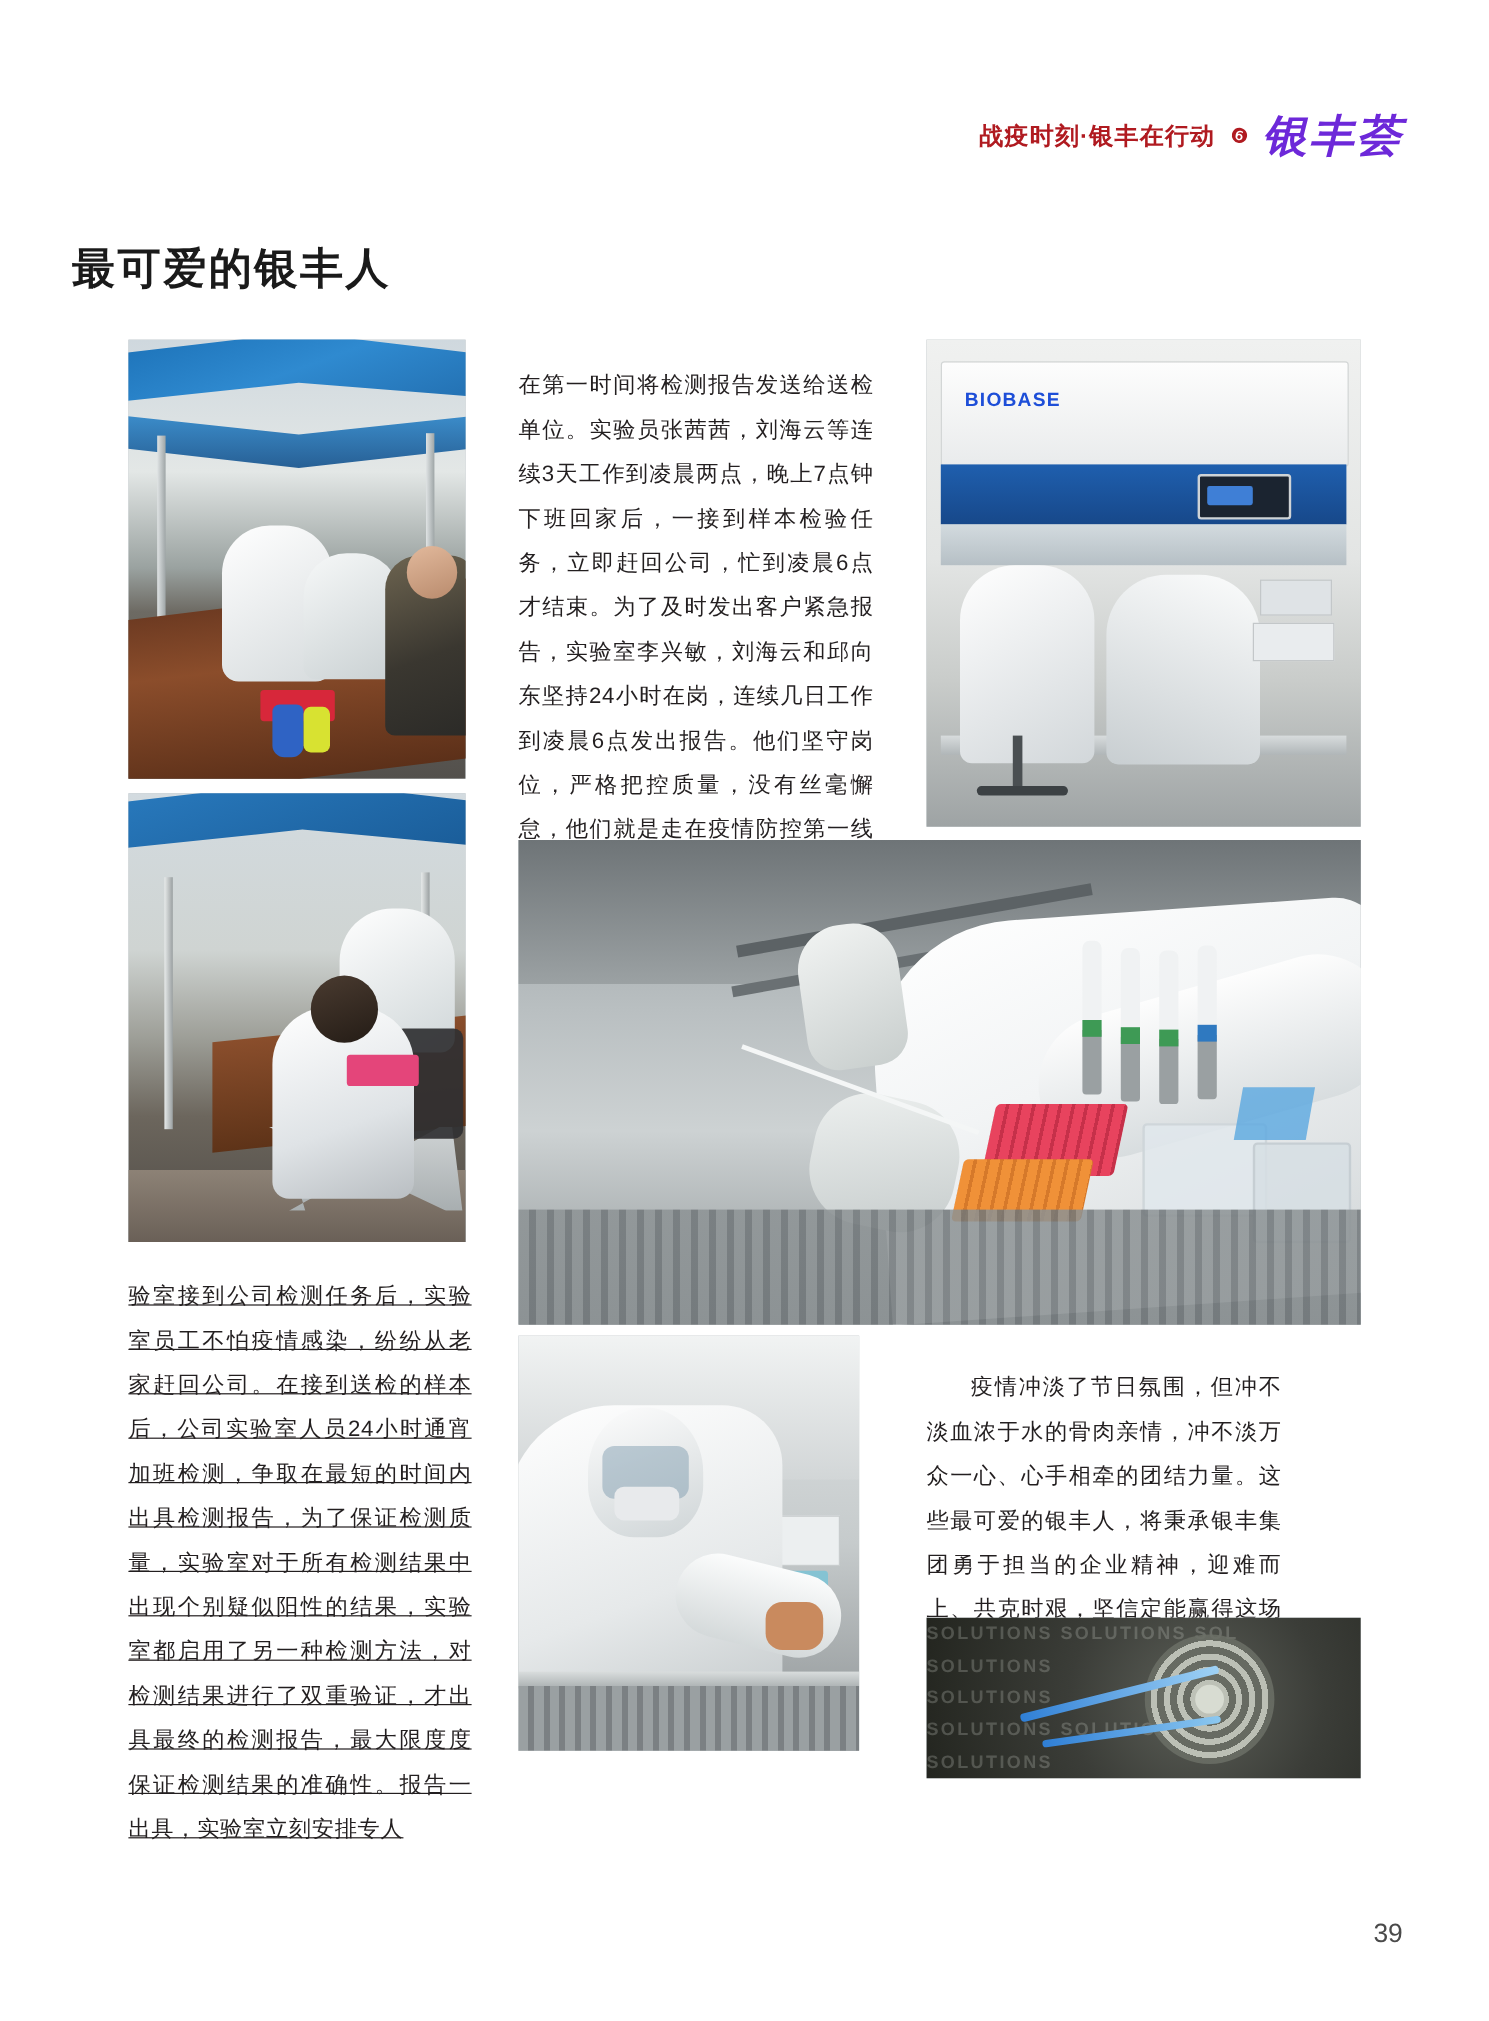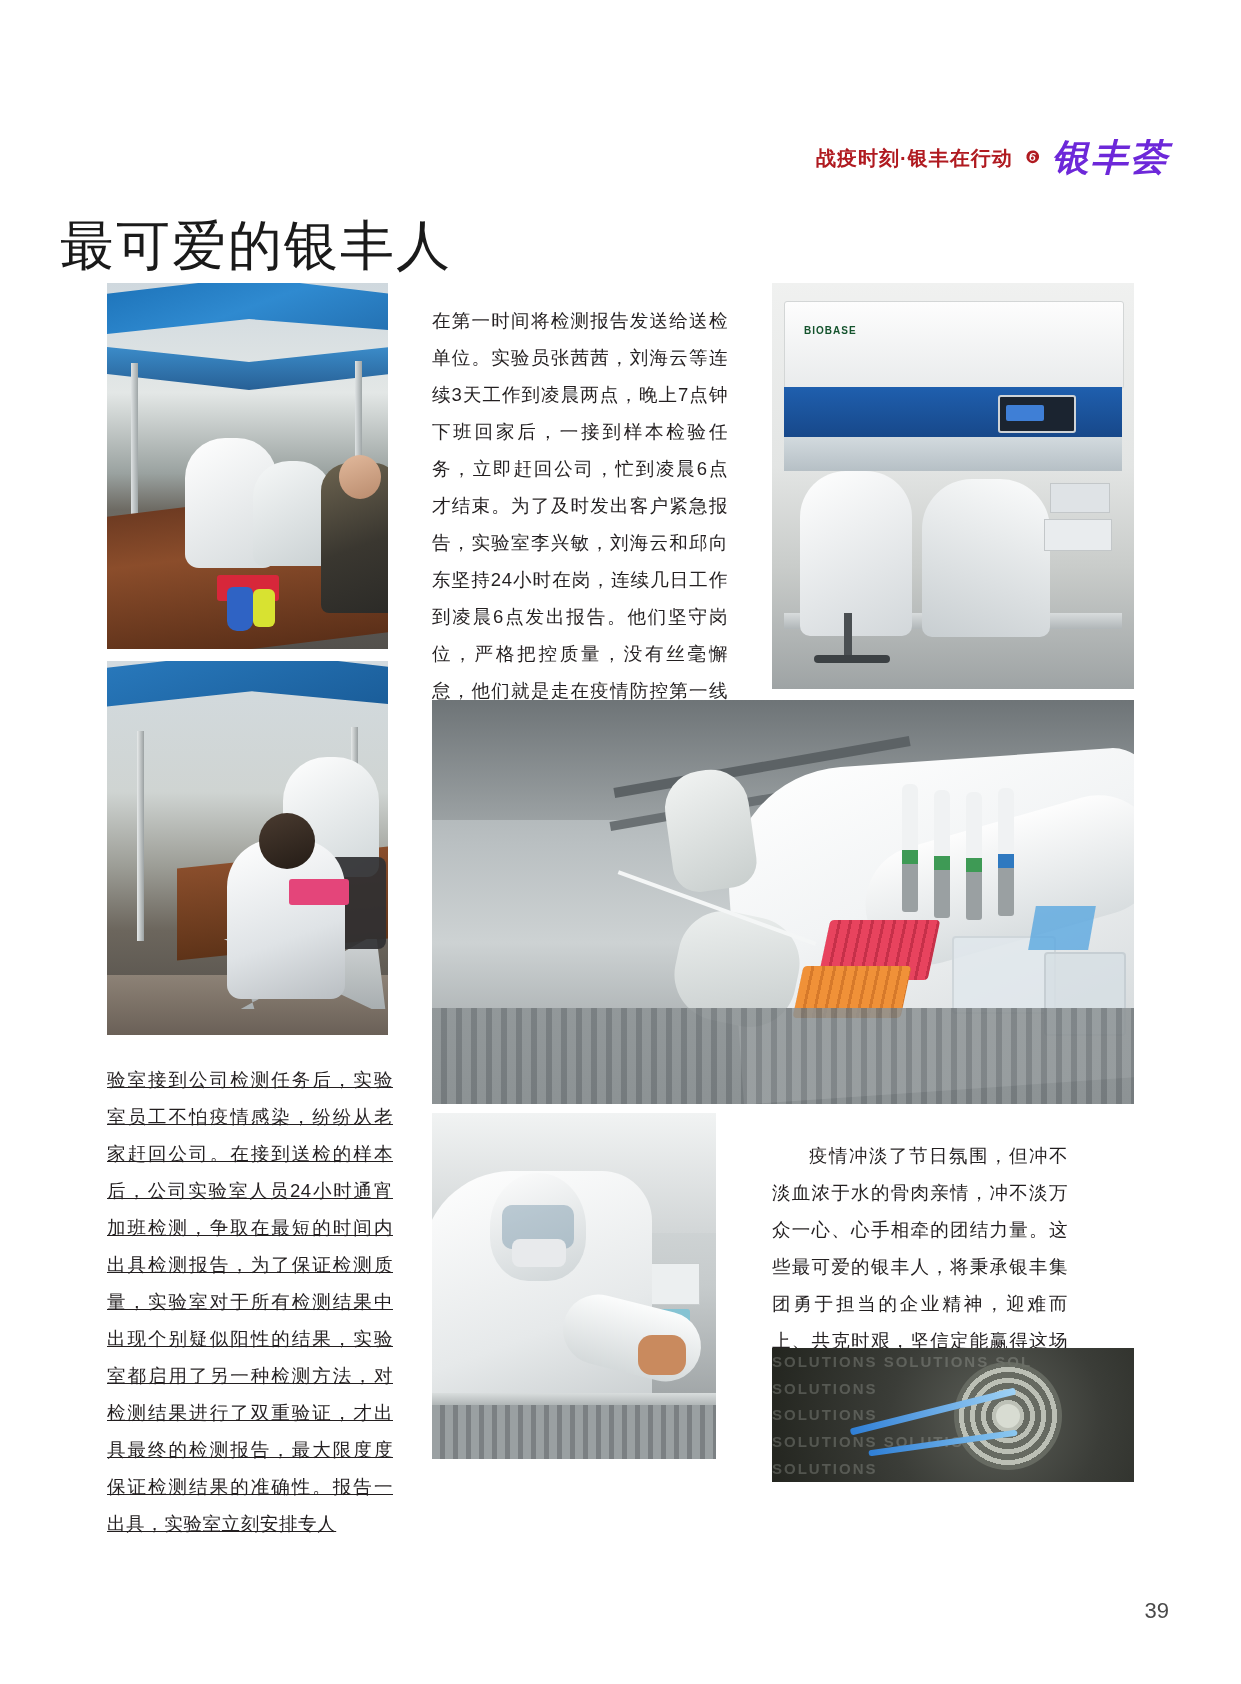--- a/index.html
+++ b/index.html
@@ -17,21 +17,20 @@
   }
 
   
   .page-header {
     position: absolute;
     top: 95px;
     right: 72px;
     display: flex;
     align-items: center;
     gap: 10px;
-    margin-top: 44px;
   }
   .header-kicker {
     font-size: 20px;
     font-weight: bold;
     color: #b01a20;
     letter-spacing: 1px;
     line-height: 1;
   }
   .header-mark {
     font-size: 17px;
@@ -49,22 +48,22 @@
     letter-spacing: 2px;
     line-height: 1;
     white-space: nowrap;
   }
 
   
   .page-title {
     position: absolute;
     top: 180px;
     left: 60px;
-    font-size: 54px;
-    font-weight: normal;
+    font-size: 36px;
+    font-weight: bold;
     letter-spacing: 2px;
     color: #1a1a1a;
     line-height: 1.1;
   }
 
   
   .photo {
     position: absolute;
     overflow: hidden;
     background: #bfc5c9;
@@ -112,21 +111,21 @@
   .ph2 .woman { position:absolute; left:120px; top:178px; width:118px; height:160px; border-radius:48px 48px 14px 14px; background:linear-gradient(160deg,#ffffff,#dfe3e6 60%,#b9bec2); }
   .ph2 .whead { position:absolute; left:152px; top:152px; width:56px; height:56px; border-radius:50%; background:linear-gradient(160deg,#4a3b30,#241c16); }
   .ph2 .rack { position:absolute; left:182px; top:218px; width:60px; height:26px; background:#e4457a; border-radius:3px; }
   .ph2 .chair { position:absolute; right:2px; top:196px; width:58px; height:92px; background:#303032; border-radius:8px; opacity:.92; }
   .ph2 .ground { position:absolute; left:0; bottom:0; width:100%; height:60px; background:linear-gradient(180deg,#8d8276,#6a6057); }
 
   
   .ph3 { left: 772px; top: 283px; width: 362px; height: 406px; }
   .ph3 .wall { position:absolute; inset:0; background:linear-gradient(180deg,#f0f1f0 0%, #e3e5e4 45%, #c9ccca 70%, #9ea3a4 100%); }
   .ph3 .hoodtop { position:absolute; left:12px; top:18px; width:338px; height:86px; background:linear-gradient(180deg,#fdfdfd,#e9ebec); border:1px solid #d3d6d6; border-radius:3px; }
-  .ph3 .brand { position:absolute; left:32px; top:42px; font-size:10px; font-weight:bold; letter-spacing:1px; color:#14532d; }
+  .ph3 .brand { position:absolute; left:32px; top:42px; font-size:16px; font-weight:bold; letter-spacing:1px; color:#1d4ed8; }
   .ph3 .blueband { position:absolute; left:12px; top:104px; width:338px; height:50px; background:linear-gradient(180deg,#1f5fae,#17488a); }
   .ph3 .panel { position:absolute; right:58px; top:112px; width:74px; height:34px; background:#1b2430; border:2px solid #cfd3d6; border-radius:3px; }
   .ph3 .panel:after { content:""; position:absolute; left:6px; top:8px; width:38px; height:16px; background:#3f7fd6; border-radius:2px; }
   .ph3 .sash { position:absolute; left:12px; top:154px; width:338px; height:34px; background:linear-gradient(180deg,#cfd8dd,#aeb9c0); opacity:.85; }
   .ph3 .bench { position:absolute; left:12px; top:330px; width:338px; height:16px; background:linear-gradient(180deg,#d8dcdd,#b0b6b8); }
   .ph3 .wk1 { position:absolute; left:28px; top:188px; width:112px; height:165px; border-radius:46px 46px 10px 10px; background:linear-gradient(150deg,#ffffff,#d2d7da); }
   .ph3 .wk2 { position:absolute; left:150px; top:196px; width:128px; height:158px; border-radius:50px 50px 10px 10px; background:linear-gradient(200deg,#fbfcfc,#c8ced1); }
   .ph3 .stool { position:absolute; left:42px; top:330px; width:76px; height:70px; background:transparent; }
   .ph3 .stool:before { content:""; position:absolute; left:30px; top:0; width:8px; height:44px; background:#4a4f52; }
   .ph3 .stool:after { content:""; position:absolute; left:0; top:42px; width:76px; height:8px; background:#3c4144; border-radius:4px; }

